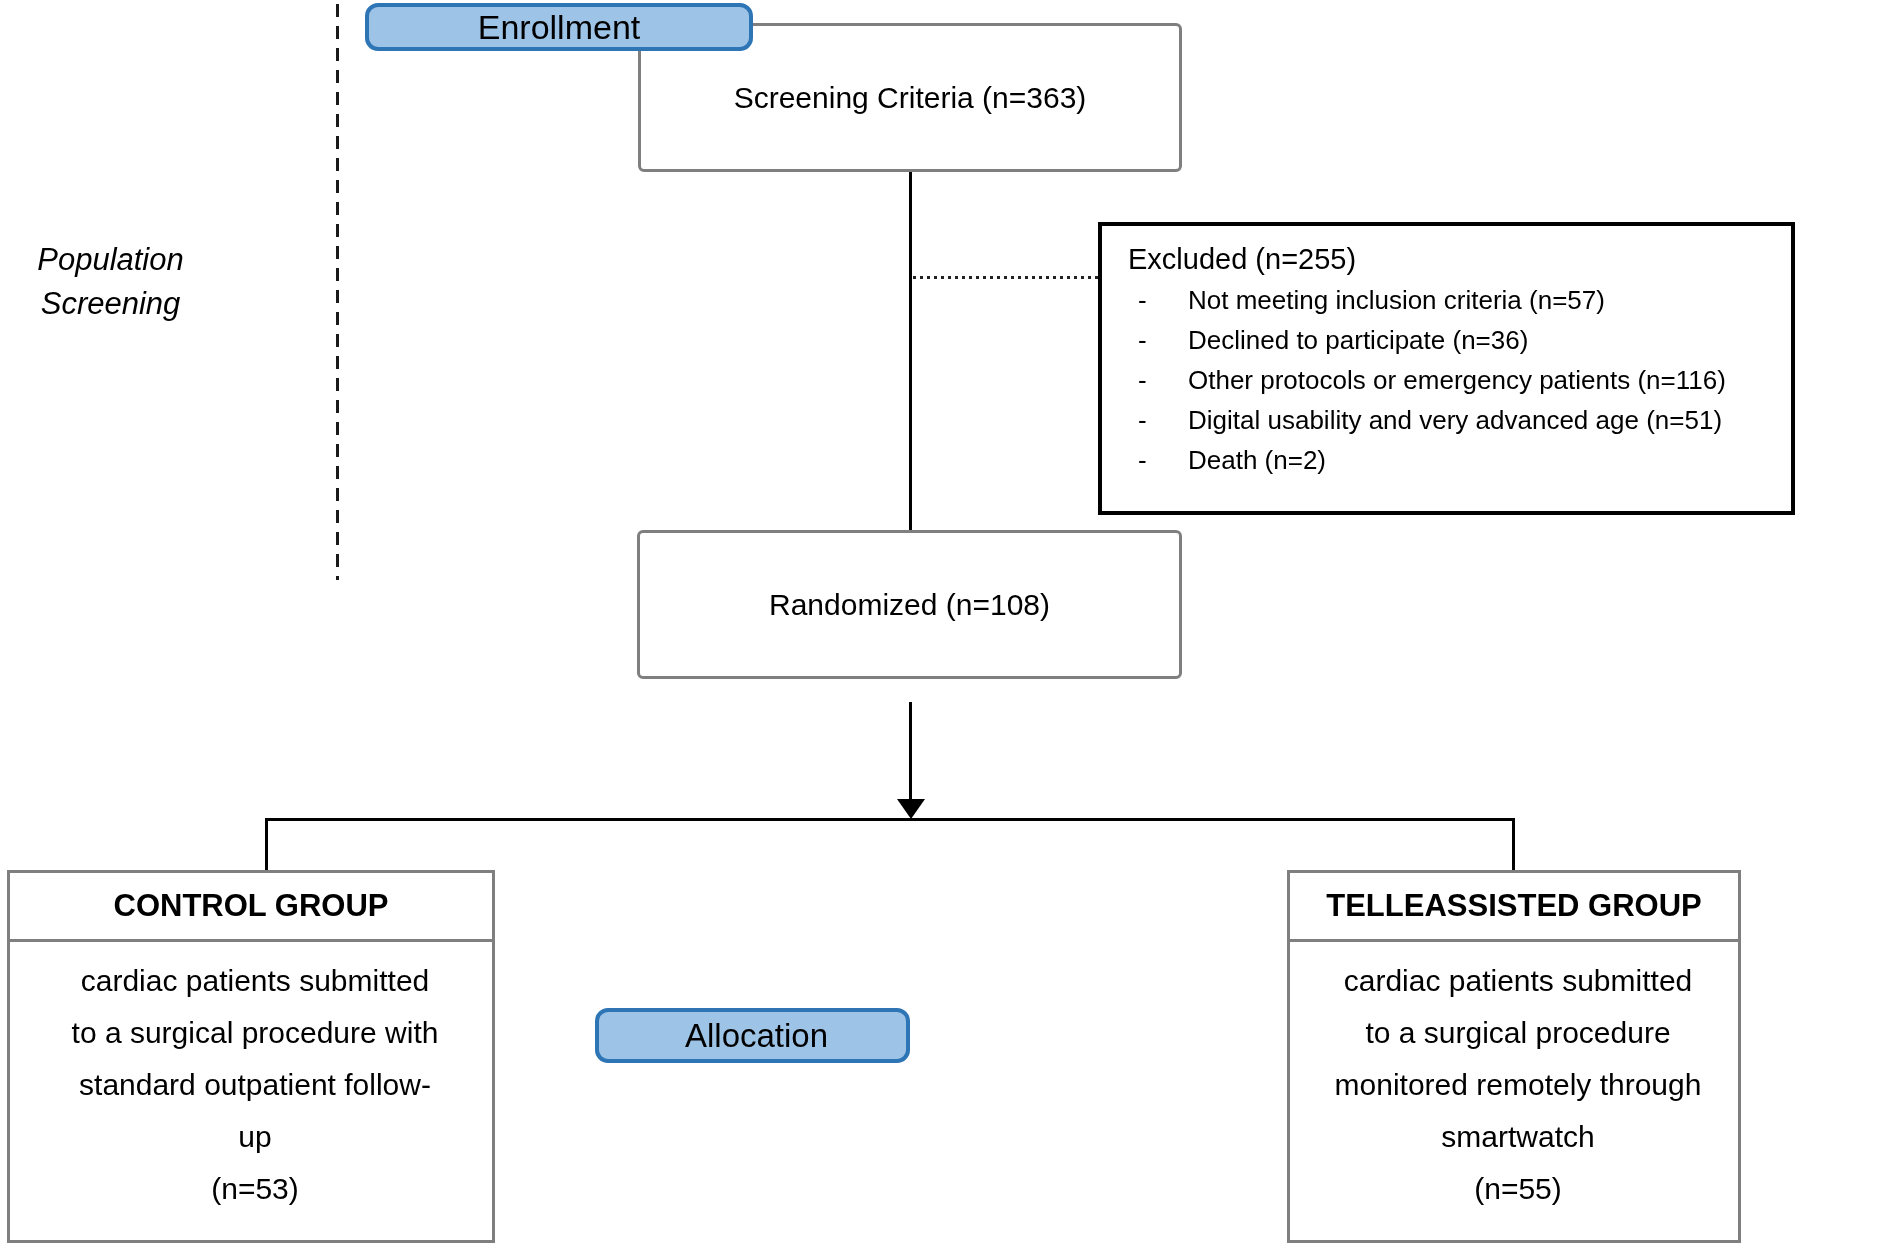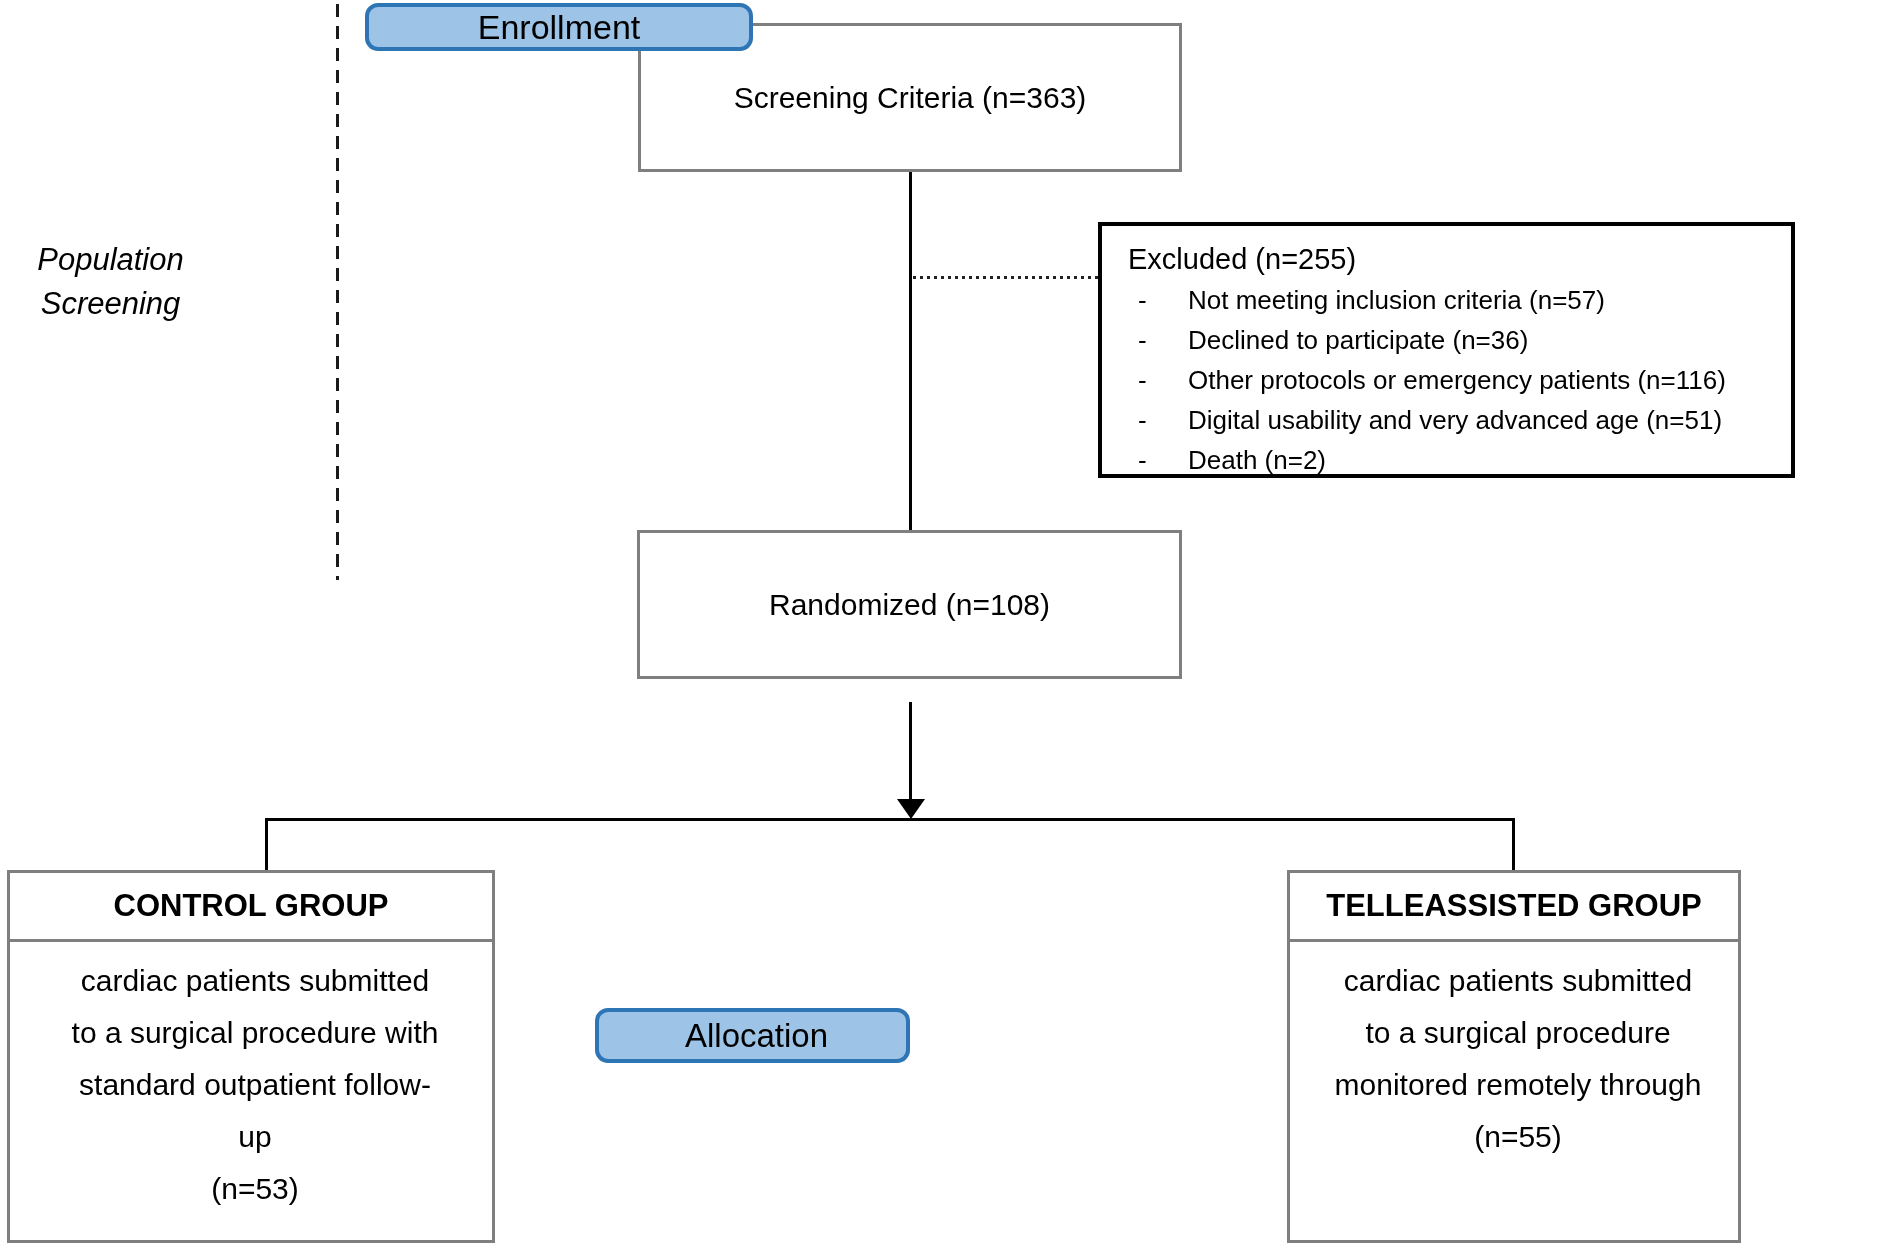--- a/index.html
+++ b/index.html
@@ -18,25 +18,25 @@
     position:absolute;left:913px;top:276px;width:186px;height:3px;
     background:repeating-linear-gradient(to right,#222 0 3px,transparent 3px 7px);
   }
   .arrowhead{
     position:absolute;left:897px;top:799px;width:0;height:0;
     border-left:14px solid transparent;border-right:14px solid transparent;
     border-top:20px solid #000;
   }
   
   .box{position:absolute;background:#fff;border:3px solid #7f7f7f;box-sizing:border-box;}
-  .box.center{display:flex;align-items:center;justify-content:center;text-align:center;}
+  .box.center{display:flex;align-items:center;justify-content:center;text-align:center;border-radius:6px;}
   .screening{left:638px;top:23px;width:544px;height:149px;font-size:30px;}
   .randomized{left:637px;top:530px;width:545px;height:149px;font-size:30px;}
   .excluded{
-    left:1098px;top:222px;width:697px;height:256px;
+    left:1098px;top:222px;width:697px;height:293px;
     border:4px solid #000;padding:12px 18px 0 26px;font-size:26px;
   }
   .excluded .ex-title{font-size:29px;line-height:42px;}
   .ex-row{display:flex;line-height:40px;}
   .ex-dash{width:14px;flex:0 0 14px;padding-left:10px;}
   .ex-text{padding-left:36px;}
   
   .group-box{position:absolute;background:#fff;border:3px solid #7f7f7f;box-sizing:border-box;}
   .group-box .gb-header{
     height:69px;border-bottom:3px solid #7f7f7f;box-sizing:border-box;
@@ -129,20 +129,21 @@
       <div>(n=53)</div>
     </div>
   </div>
 
   <div class="group-box tele">
     <div class="gb-header">TELLEASSISTED GROUP</div>
     <div class="gb-body">
       <div>cardiac patients submitted</div>
       <div>to a surgical procedure</div>
       <div>monitored remotely through</div>
+      <div>smartwatch</div>
       <div>(n=55)</div>
     </div>
   </div>
 
   <div class="phase-btn allocation">
     <span>Allocation</span>
   </div>
 
 </div>
 

